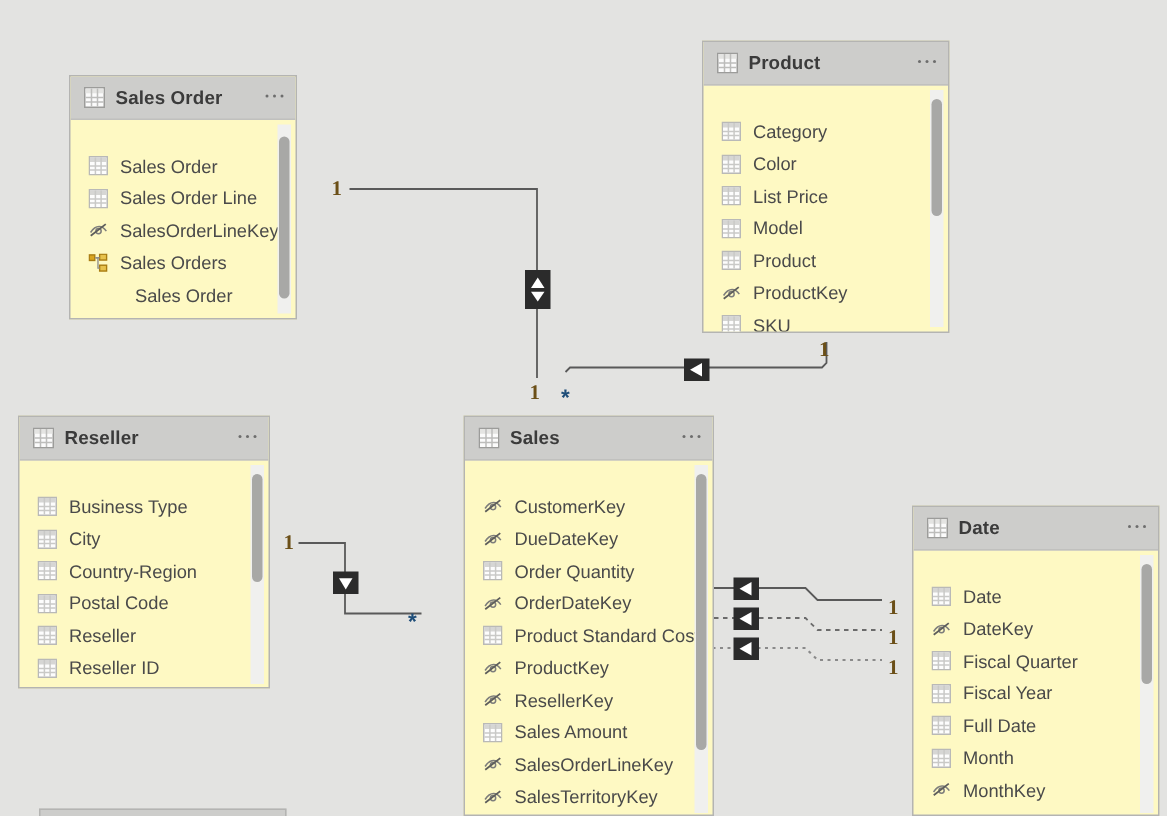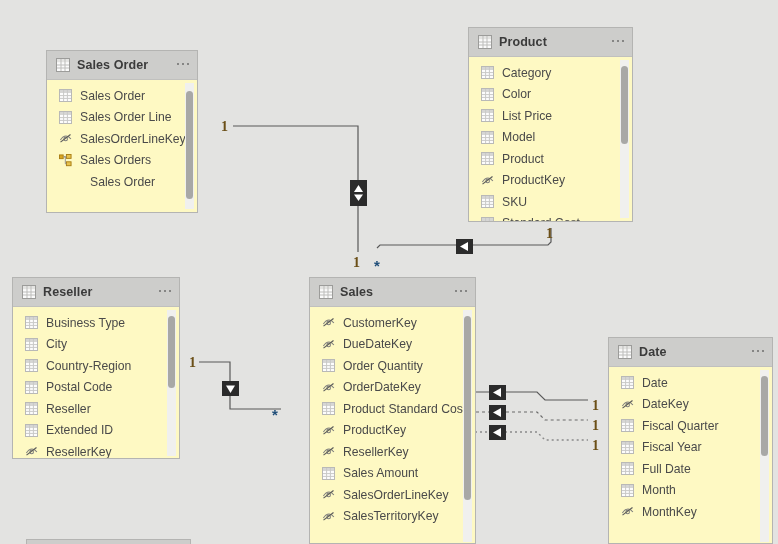--- a/index.html
+++ b/index.html
@@ -43,21 +43,21 @@
     gap:3px;
     align-items:center;
     padding-bottom:3px;
   }
   .dots i{
     width:2px;height:2px;background:#6d6d6d;border-radius:50%;display:block;
   }
 
   .field-list{
     position:relative;
-    padding-top:5px;
+    padding-top:20px;
   }
   .field{
     height:21.5px;
     display:flex;
     align-items:center;
     padding-left:12px;
     box-sizing:border-box;
     white-space:nowrap;
   }
   .field-label{
@@ -451,21 +451,21 @@
             <span class="ic">
               <svg width="13" height="13" viewBox="0 0 13 13">
                 <rect x="0.5" y="0.5" width="12" height="12" fill="#fdfdfd" stroke="#b9b9b7"></rect>
                 <rect x="1" y="1" width="11" height="3" fill="#d6d6d4"></rect>
                 <line x1="4.6" y1="1" x2="4.6" y2="12" stroke="#c9c9c7" stroke-width="1"></line>
                 <line x1="8.4" y1="1" x2="8.4" y2="12" stroke="#c9c9c7" stroke-width="1"></line>
                 <line x1="1" y1="6.6" x2="12" y2="6.6" stroke="#c9c9c7" stroke-width="1"></line>
                 <line x1="1" y1="9.4" x2="12" y2="9.4" stroke="#c9c9c7" stroke-width="1"></line>
               </svg>
             </span>
-            <span class="field-label">Extended ID</span>
+            <span class="field-label">Reseller ID</span>
           </div>
           <div class="field">
             <span class="ic">
               <svg width="13" height="13" viewBox="0 0 14 14">
                 <path d="M1.5,8.6 C3.4,5.6 6,4.3 7.6,4.3 C9.3,4.3 11.3,5.5 12.8,7.6" fill="none" stroke="#7d7d7b" stroke-width="1.1"></path>
                 <circle cx="7.2" cy="7.6" r="1.9" fill="none" stroke="#7d7d7b" stroke-width="1.1"></circle>
                 <line x1="1.6" y1="10.9" x2="12.4" y2="2.6" stroke="#5d5d5b" stroke-width="1.3"></line>
               </svg>
             </span>
             <span class="field-label">ResellerKey</span>

